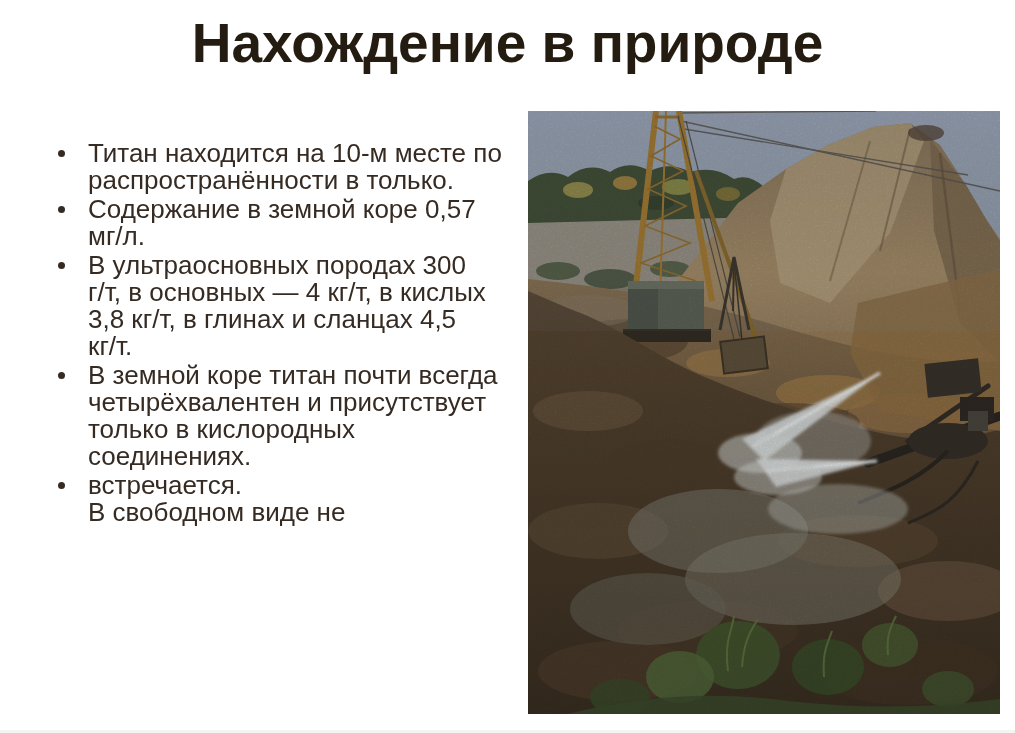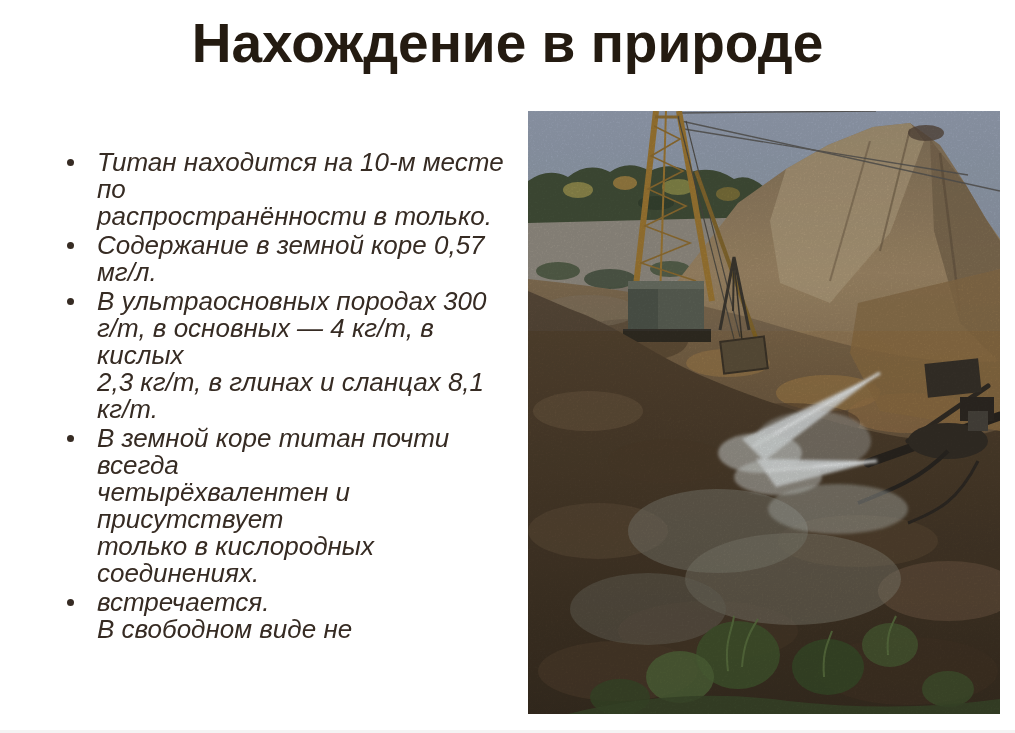--- a/index.html
+++ b/index.html
@@ -20,26 +20,25 @@
     text-align:center;
     font-size:55px;
     font-weight:700;
     letter-spacing:0px;
     color:#241b11;
   }
   .bullets{
     position:absolute;
     left:55px;top:140px;
     width:460px;
-    margin:9px;padding:0;
+    margin:0;padding:0;
     list-style:none;
     font-size:26px;
     line-height:27px;
     color:#362b23;
-    font-style:italic;
   }
   .bullets li{
     position:relative;
     padding-left:33px;
     margin-bottom:2px;
   }
   .dot{
     position:absolute;
     left:3px;top:10px;
     width:7px;height:7px;
@@ -72,21 +71,21 @@
     </li>
     <li>
       <span class="dot"></span>
       <span class="ln">Содержание в земной коре 0,57</span>
       <span class="ln">мг/л.</span>
     </li>
     <li>
       <span class="dot"></span>
       <span class="ln">В ультраосновных породах 300</span>
       <span class="ln">г/т, в основных — 4 кг/т, в кислых</span>
-      <span class="ln">2,3 кг/т, в глинах и сланцах 8,1</span>
+      <span class="ln">3,8 кг/т, в глинах и сланцах 4,5</span>
       <span class="ln">кг/т.</span>
     </li>
     <li>
       <span class="dot"></span>
       <span class="ln">В земной коре титан почти всегда</span>
       <span class="ln">четырёхвалентен и присутствует</span>
       <span class="ln">только в кислородных</span>
       <span class="ln">соединениях.</span>
     </li>
     <li>

